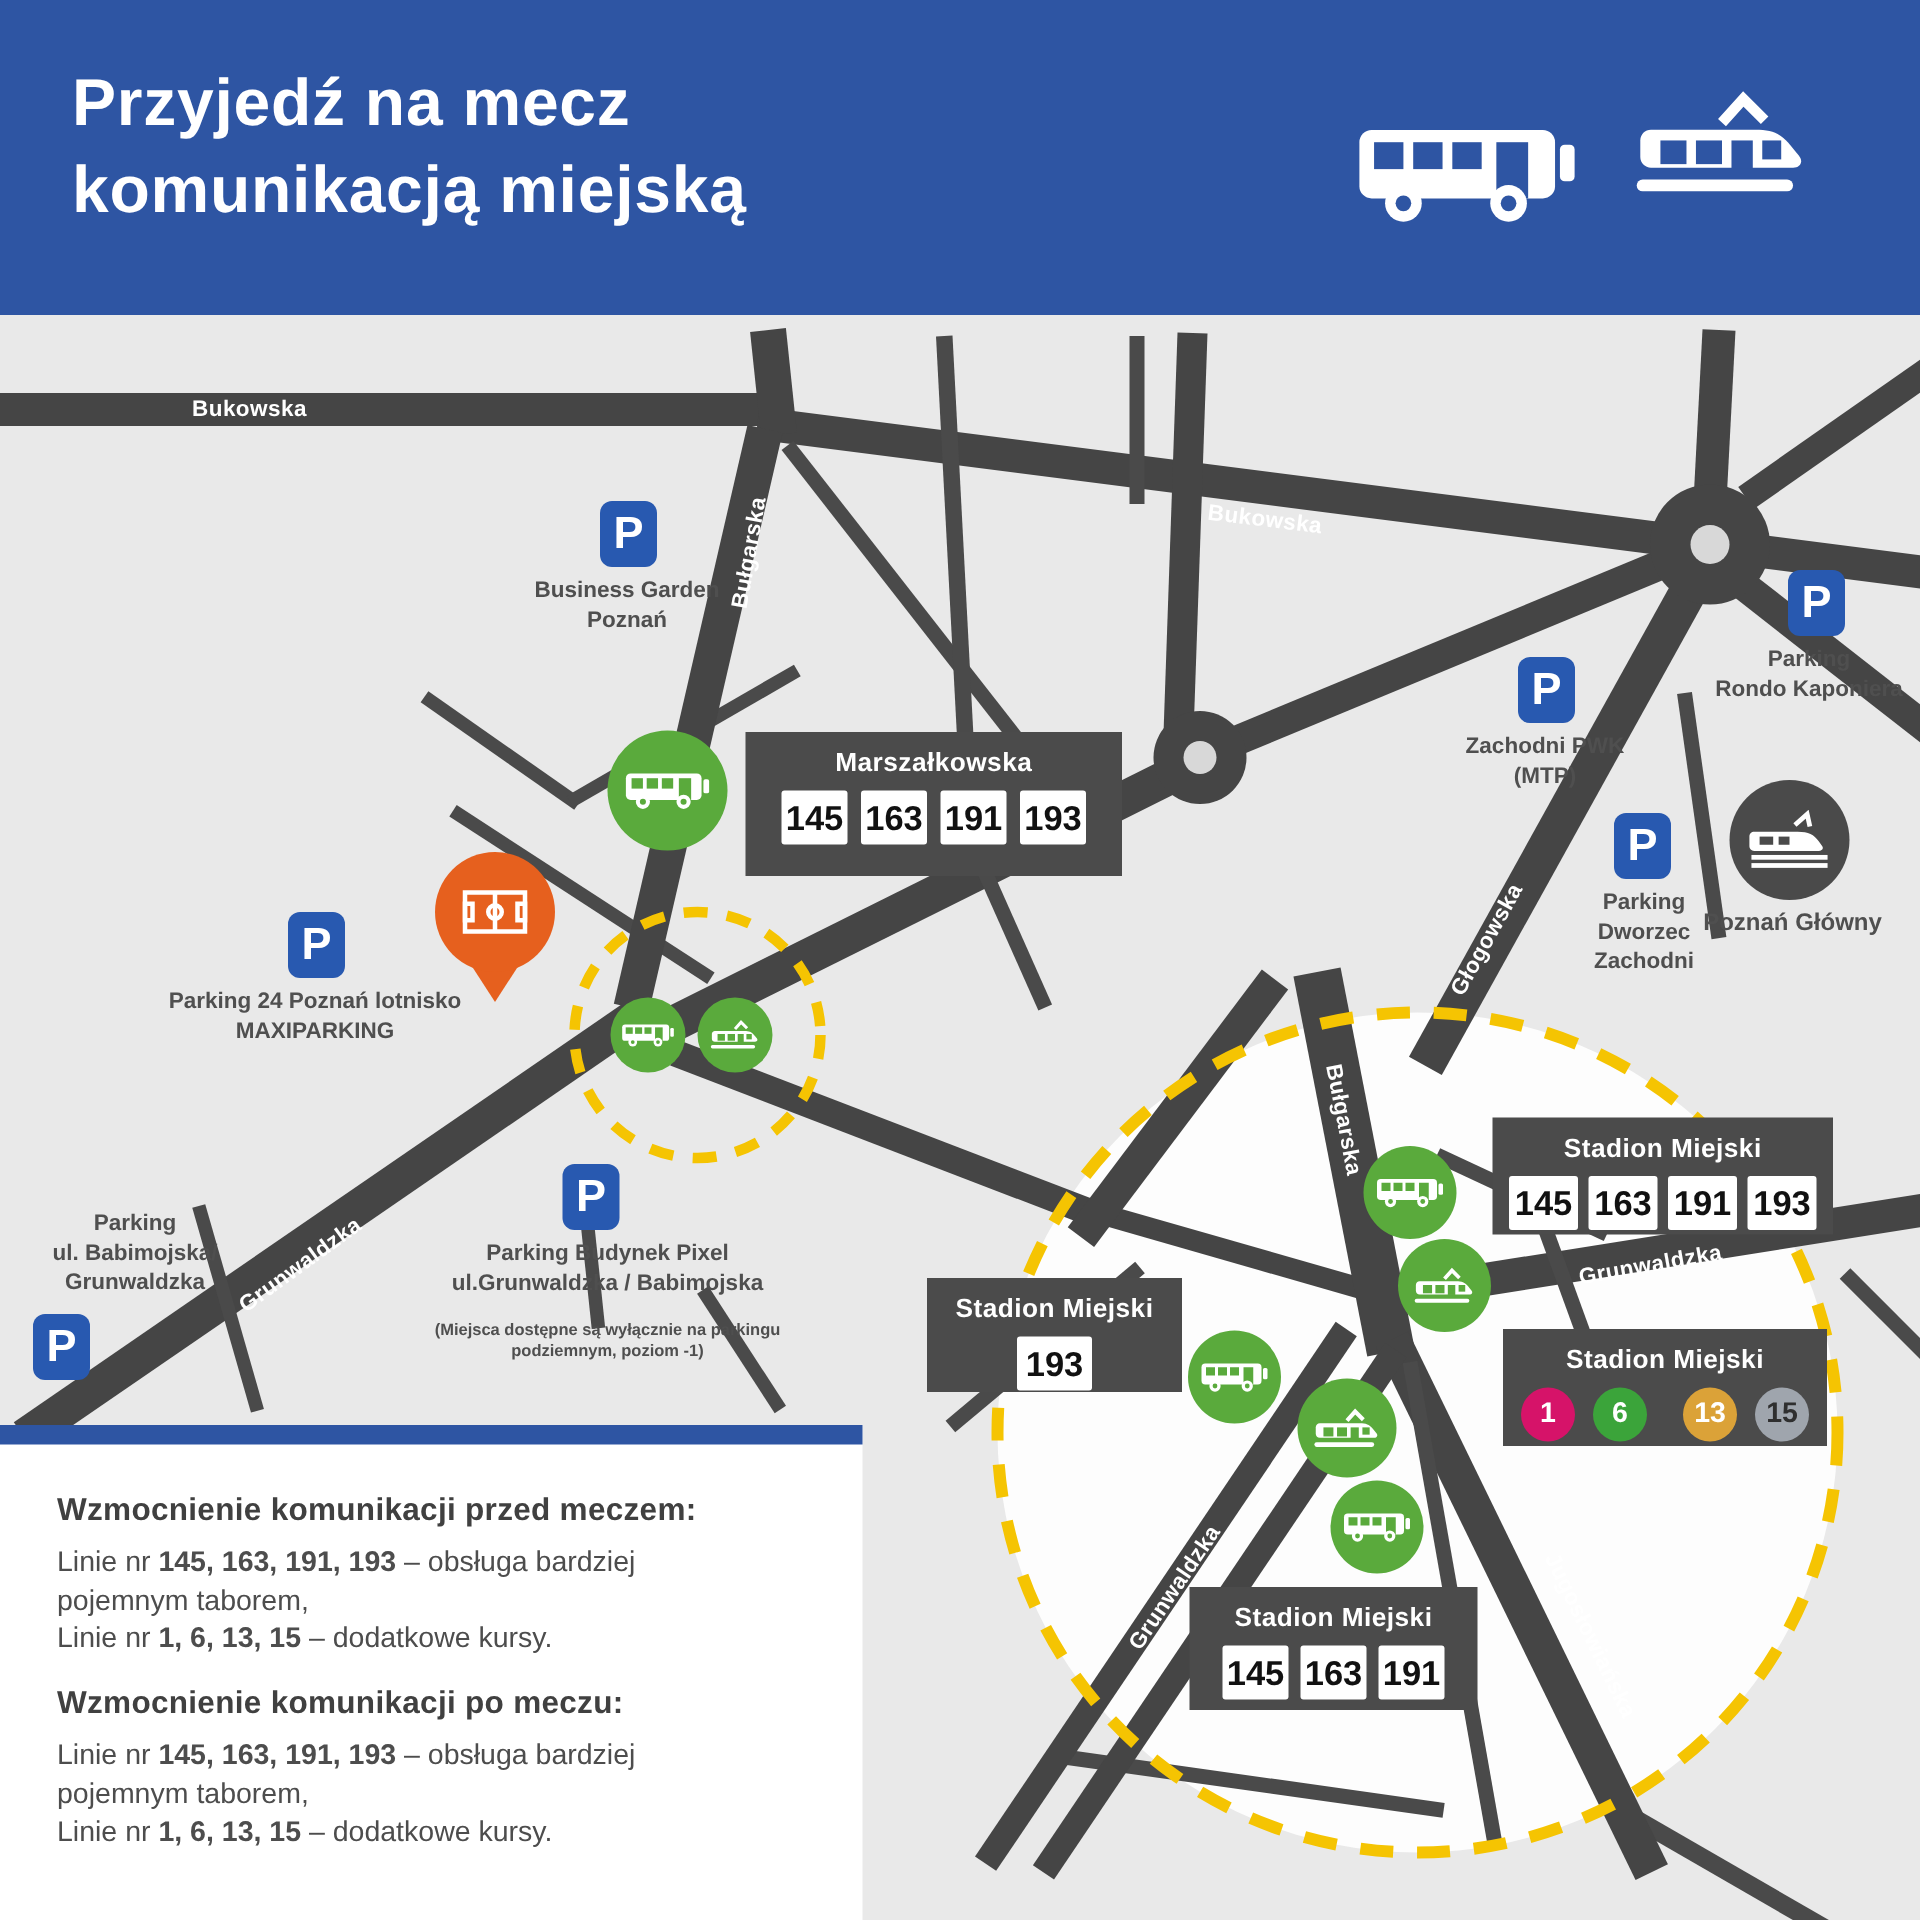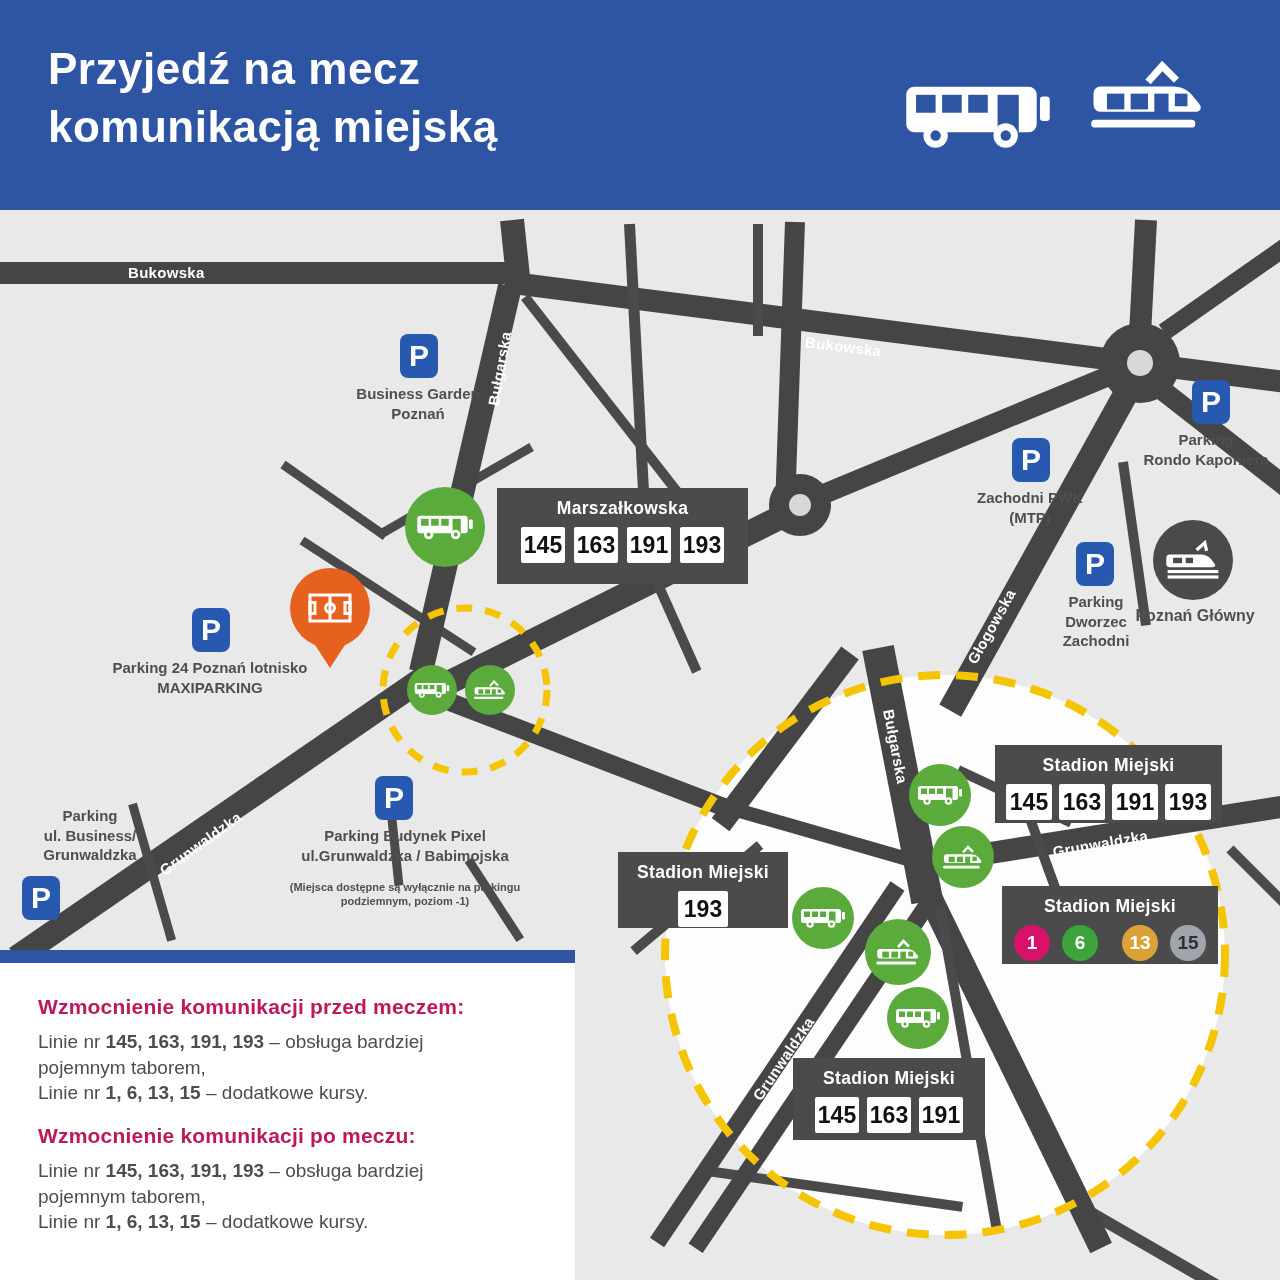--- a/index.html
+++ b/index.html
@@ -27,21 +27,21 @@
   .pin-tail{position:absolute;width:0;height:0;border-left:22px solid transparent;border-right:22px solid transparent;border-top:34px solid #e6601e;z-index:9;}
   .box{position:absolute;background:#4b4b4b;color:#fff;z-index:12;text-align:center;padding-top:10px;box-sizing:border-box;}
   .box .bt{font-weight:bold;font-size:17.5px;letter-spacing:.3px;}
   .chips{display:flex;justify-content:center;gap:9px;margin-top:8px;}
   .chip{display:flex;align-items:center;justify-content:center;width:44px;height:36px;background:#fff;color:#111;font-weight:bold;font-size:23px;border-radius:2px;}
   .dot{display:flex;align-items:center;justify-content:center;width:36px;height:36px;border-radius:50%;font-weight:bold;font-size:19px;}
   
   .panel{position:absolute;left:0;top:950px;width:575px;height:330px;background:#fff;z-index:30;}
   .bluebar{position:absolute;left:0;top:0;width:100%;height:13px;background:#2e55a3;}
   .panel-inner{padding:45px 30px 0 38px;}
-  .panel h2{margin:0 0 10px 0;font-size:21px;color:#be185d;letter-spacing:.2px;}
+  .panel h2{margin:0 0 10px 0;font-size:21px;color:#404040;letter-spacing:.2px;}
   .panel p{margin:0 0 18px 0;font-size:19px;color:#4d4d4d;line-height:1.35;max-width:460px;}
   svg{display:block;}
 </style>
 </head>
 <body>
 
 <svg width="0" height="0" style="position:absolute">
   <defs>
     <g id="bus-glyph">
       <rect x="2" y="4" width="80" height="28" rx="5" fill="#fff"></rect>
@@ -194,21 +194,21 @@
   </div>
 
   <div class="pico" style="left:192px;top:398px">P</div>
   <div class="plabel" style="left:85px;top:448px;width:250px">
     <div>Parking 24 Poznań lotnisko</div>
     <div>MAXIPARKING</div>
   </div>
 
   <div class="plabel" style="left:10px;top:596px;width:160px">
     <div>Parking</div>
-    <div>ul. Business/</div>
+    <div>ul. Babimojska/</div>
     <div>Grunwaldzka</div>
   </div>
   <div class="pico" style="left:22px;top:666px">P</div>
 
   <div class="pico" style="left:375px;top:566px">P</div>
   <div class="plabel" style="left:255px;top:616px;width:300px">
     <div>Parking Budynek Pixel</div>
     <div>ul.Grunwaldzka / Babimojska</div>
     <div class="pnote">
       <div>(Miejsca dostępne są wyłącznie na parkingu</div>

